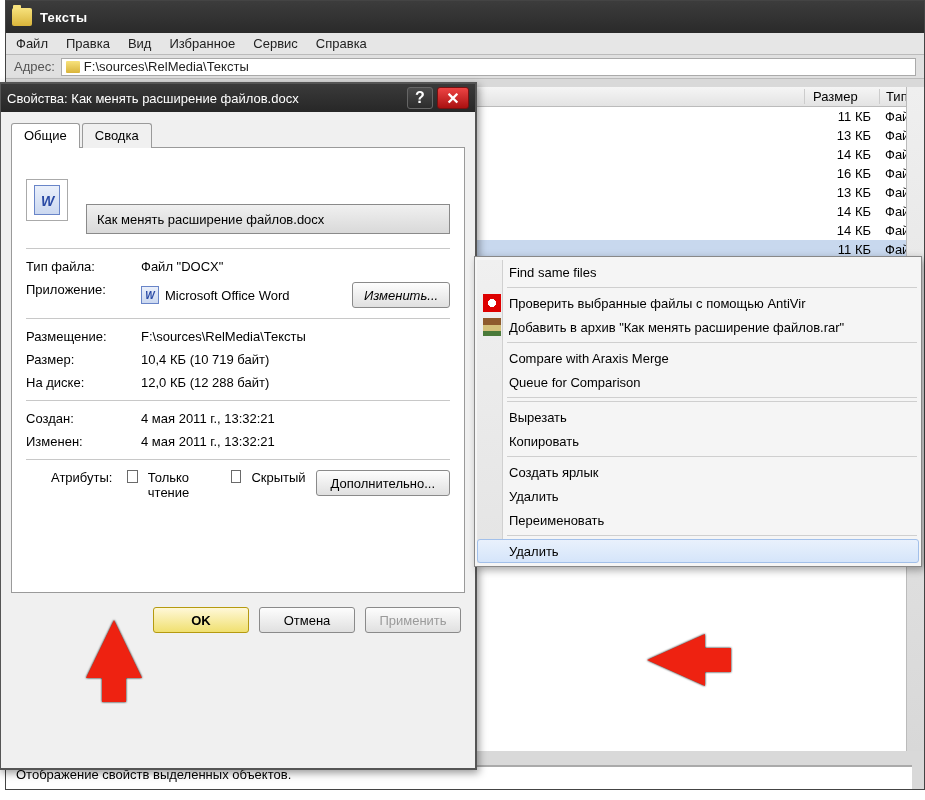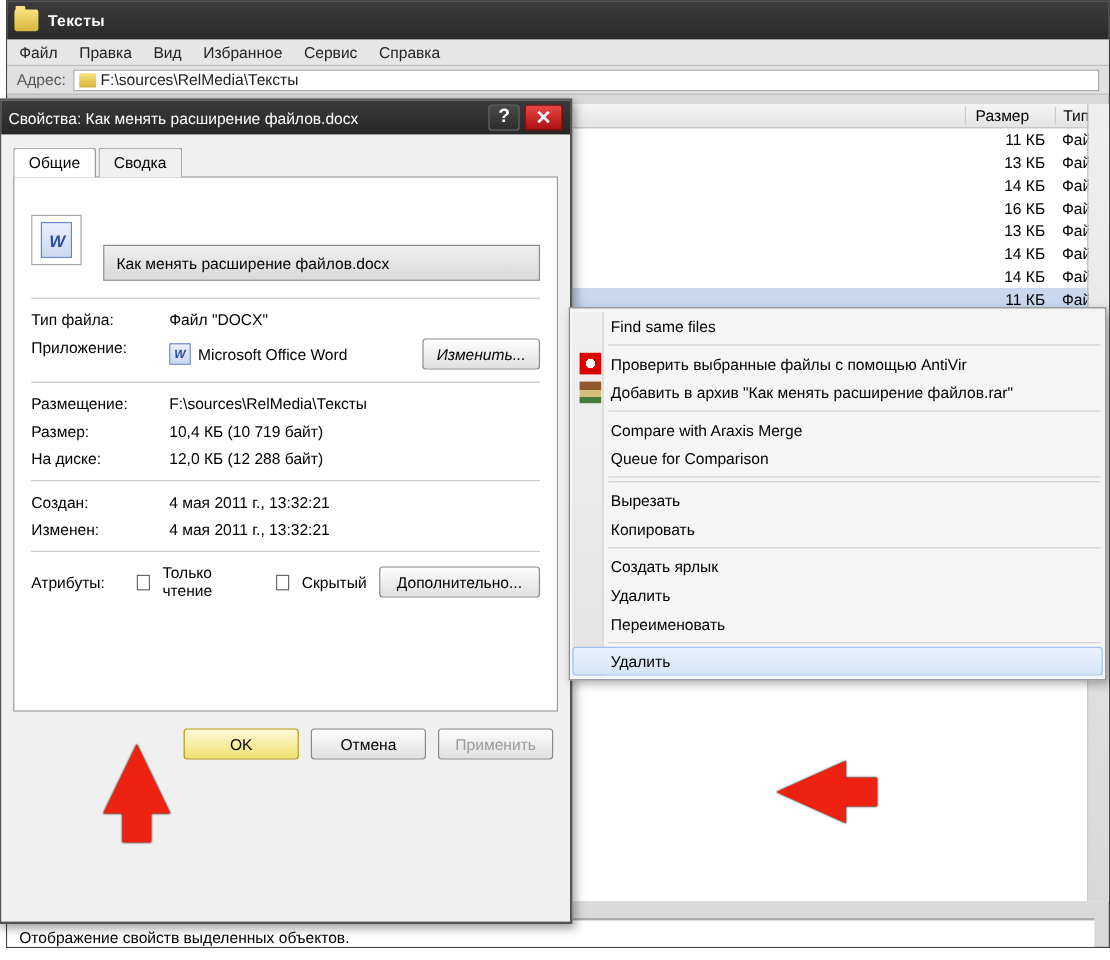--- a/index.html
+++ b/index.html
@@ -23,21 +23,21 @@
 .col-headers .ch-size { width:75px; border-left:1px solid #ccc; padding-left:8px; }
 .col-headers .ch-type { width:45px; border-left:1px solid #ccc; padding-left:6px; }
 .rows { position:absolute; top:20px; left:0; right:0; }
 .row { height:19px; display:flex; align-items:center; font-size:12px; }
 .row .rn { flex:1; padding-left:6px; white-space:nowrap; overflow:hidden; }
 .row .rs { width:75px; text-align:right; padding-right:8px; }
 .row .rt { width:45px; padding-left:6px; }
 .row.sel { background:#c8d8ee; }
 .scroll-v { position:absolute; top:0; right:0; bottom:0; width:18px; background:linear-gradient(#efefef,#d8d8d8); border-left:1px solid #bbb; }
 
-.statusbar { position:absolute; bottom:0; left:0; right:12px; height:24px; background:#fff; border-top:2px solid #aaa; display:flex; align-items:flex-end; padding:0 10px; font-size:13px; }
+.statusbar { position:absolute; bottom:0; left:0; right:12px; height:24px; background:#fff; border-top:2px solid #aaa; display:flex; align-items:flex-start; padding:0 10px; font-size:13px; }
 
 
 .dialog { position:absolute; top:82px; left:-1px; width:478px; height:688px; background:#f0f0f0; border:2px solid #555; box-shadow:2px 3px 8px rgba(0,0,0,.4); }
 .dlg-title { height:28px; background:linear-gradient(#3a3a3a,#272727); display:flex; align-items:center; padding:0 6px; color:#fff; font-size:13px; }
 .dlg-title .t { flex:1; }
 .dlg-help { width:26px; height:22px; background:linear-gradient(#4a4a4a,#2c2c2c); color:#fff; display:flex; align-items:center; justify-content:center; font-size:16px; font-weight:700; border-radius:3px; margin-right:4px; border:1px solid #666;}
 .dlg-close { width:32px; height:22px; background:linear-gradient(#e44,#a11); border:1px solid #711; border-radius:3px; display:flex; align-items:center; justify-content:center; color:#fff; font-weight:900; font-size:16px;}
 
 .tabs { padding:10px 10px 0 10px; }
 .tabrow { display:flex; gap:2px; }
@@ -52,25 +52,25 @@
 .filename-box { flex:1; background:linear-gradient(#f0f0f0,#d9d9d9); border:1px solid #8a8a8a; height:30px; display:flex; align-items:center; padding:0 10px;margin-top:38px; }
 
 hr.sep { border:none; border-top:1px solid #c8c8c8; margin:10px 0; }
 .kv { display:flex; margin:8px 0; }
 .kv .k { width:115px; }
 .kv .v { flex:1; }
 .kv .v.withicon { display:flex; align-items:center; gap:6px;}
 .small-word { width:18px; height:18px; border:1px solid #6985c8; background:linear-gradient(#eaf0fb,#cbd8f0); display:flex; align-items:center; justify-content:center; font-size:10px; font-weight:700; color:#2a4aa5; font-style:italic;}
 .btn { display:inline-flex; align-items:center; justify-content:center; background:linear-gradient(#fdfdfd,#e0e0e0); border:1px solid #8a8a8a; border-radius:3px; height:26px; padding:0 14px; cursor:default; }
 .change-btn { margin-left:auto; width:98px;font-style:italic;}
-.attr-row { display:flex; align-items:center; gap:10px;}
+.attr-row { display:flex; gap:10px;margin-left:25px;}
 .chk { width:13px; height:13px; border:1px solid #6a6a6a; background:#fff; display:inline-block;}
 .dlg-actions { display:flex; justify-content:flex-end; gap:10px; padding:14px 14px 10px 0;}
 .dlg-actions .btn { width:96px; }
-.dlg-actions .btn.ok { background:linear-gradient(#fff8d8,#f0e070); border:1.5px solid #b59a10; font-weight:400;}
+.dlg-actions .btn.ok { background:linear-gradient(#fff8d8,#f0e070); border:1.5px solid #b59a10; font-weight:700;}
 .dlg-actions .btn.disabled { color:#9a9a9a; }
 
 
 .ctxmenu { position:absolute; top:256px; left:474px; width:448px; background:#f5f5f5; border:1px solid #888; box-shadow:3px 3px 8px rgba(0,0,0,.35); padding:3px 2px; }
 .ctx-item { height:24px; display:flex; align-items:center; padding-left:32px; position:relative; }
 .ctx-item.hover { background:linear-gradient(#e9f1fc,#d5e5fa); border:1px solid #a2c0ea; border-radius:3px; padding-left:31px; height:24px;}
 .ctx-item.bold { font-weight:700; }
 .ctx-sep { height:1px; background:#cfcfcf; margin:3px 2px 3px 30px; }
 .ctx-arrow { position:absolute; right:10px; font-size:11px; }
 .ctx-ico { position:absolute; left:6px; width:18px; height:18px; }

